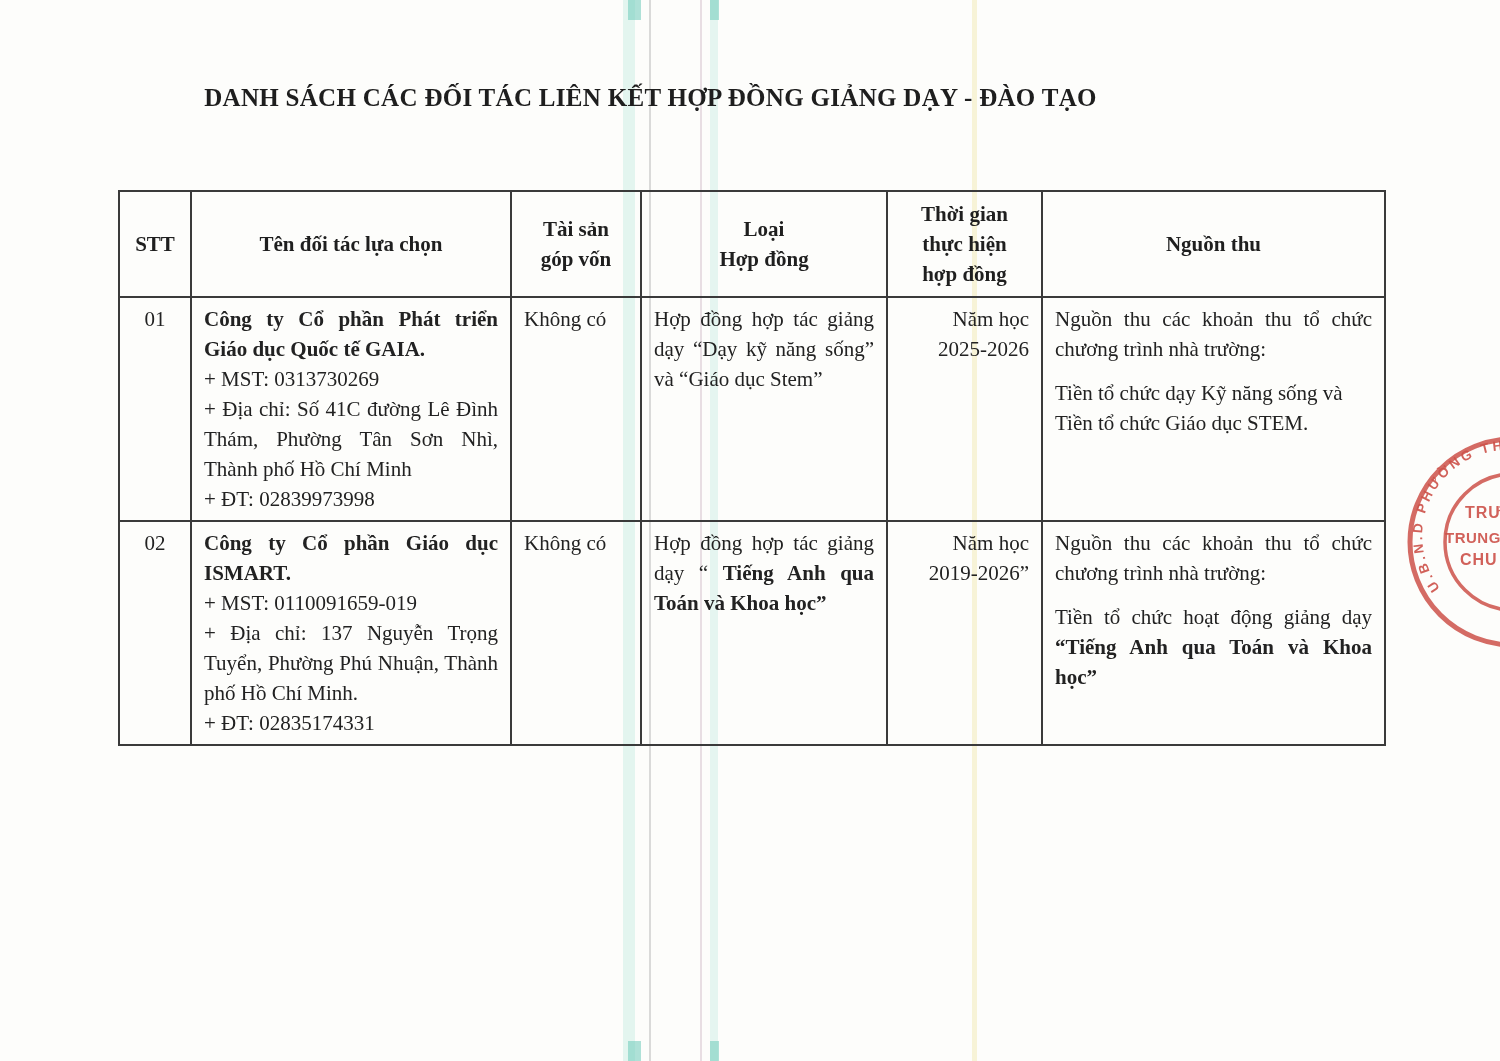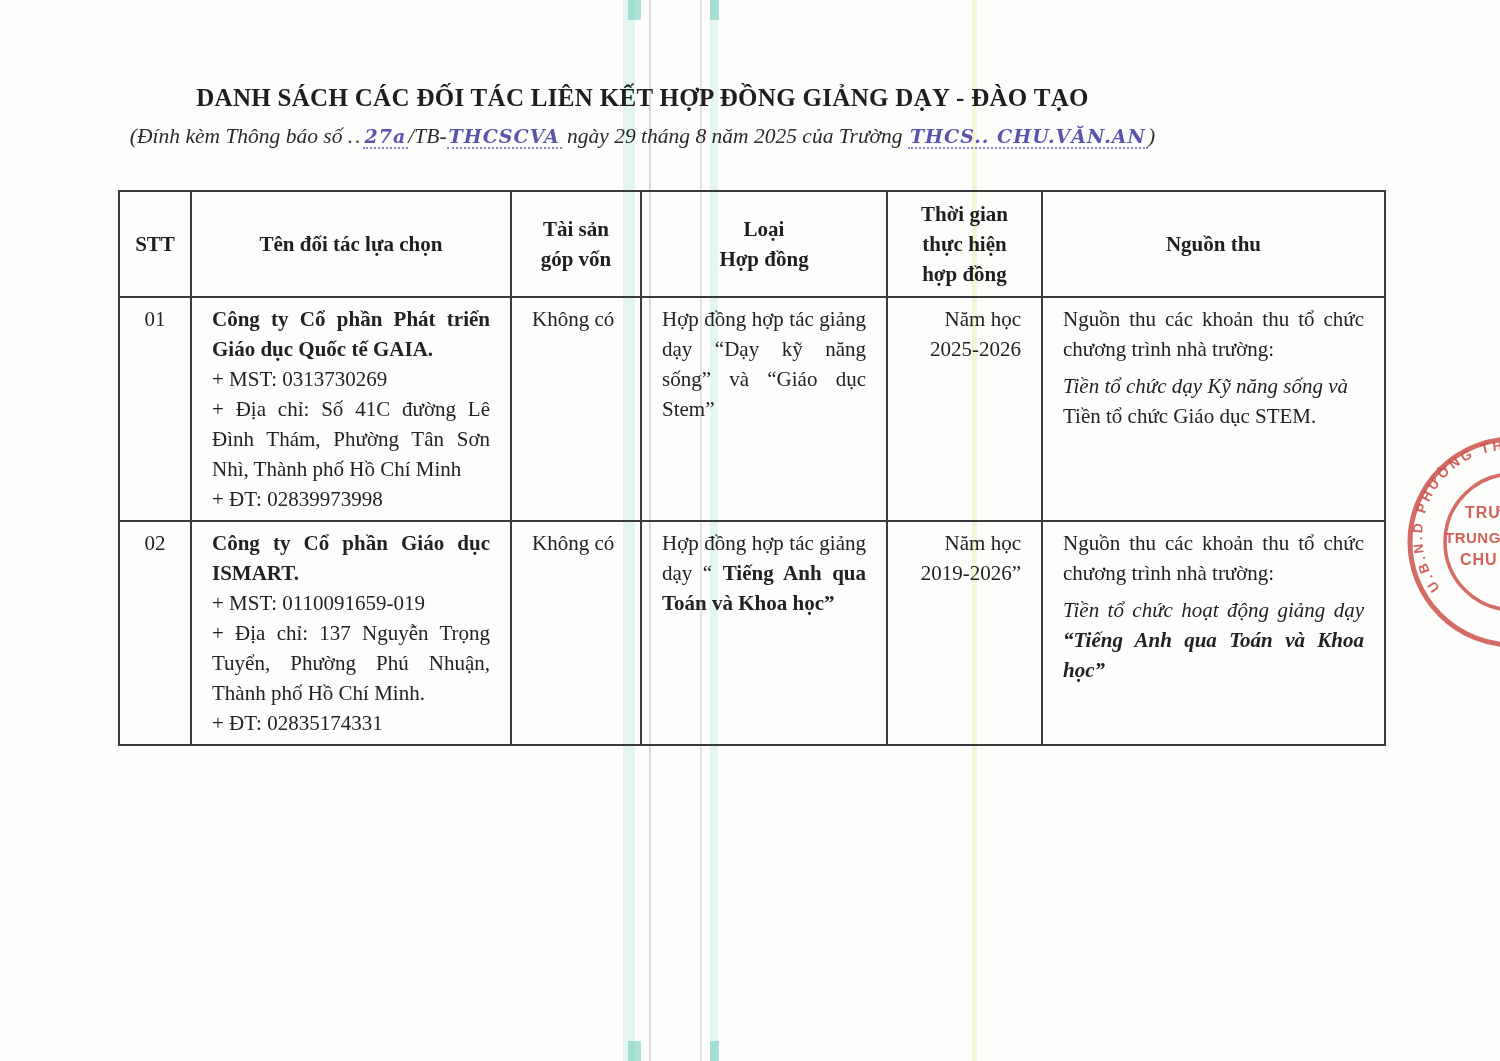--- a/index.html
+++ b/index.html
@@ -21,21 +21,21 @@
   .art-pink1  { left: 700px; width: 2px;  background: rgba(170, 130, 155, 0.25); }
   .art-teal2  { left: 710px; width: 8px;  background: rgba(170, 228, 213, 0.28); }
   .art-yellow { left: 972px; width: 5px;  background: rgba(235, 224, 150, 0.35); }
   .cap { position: absolute; pointer-events: none; background: rgba(110, 203, 185, 0.55); }
   .cap-t1 { left: 628px; top: 0;      width: 13px; height: 20px; }
   .cap-t2 { left: 710px; top: 0;      width: 9px;  height: 20px; }
   .cap-b1 { left: 628px; top: 1041px; width: 13px; height: 20px; }
   .cap-b2 { left: 710px; top: 1041px; width: 9px;  height: 20px; }
 
   
-  .titles { position: absolute; top: 80px; left: 4px; width: 1277px; text-align: center; }
+  .titles { position: absolute; top: 80px; left: 12px; width: 1277px; text-align: center; }
   .title-line {
     font-size: 25px; font-weight: bold; letter-spacing: 0.3px;
     line-height: 35px; color: #1e1e1e;
   }
   .subtitle {
     margin-top: 6px; font-size: 21.5px; font-style: italic; color: #2a2a2a;
     line-height: 30px;
   }
   .hand {
     font-family: "DejaVu Serif", serif;
@@ -50,32 +50,32 @@
   table.doc {
     position: absolute; left: 118px; top: 190px;
     width: 1266px; border-collapse: collapse; table-layout: fixed;
     font-size: 21px; color: #222;
   }
   table.doc th, table.doc td { border: 2px solid #3a3a3a; overflow: hidden; }
   table.doc th {
     font-weight: bold; text-align: center; vertical-align: middle;
     line-height: 30px; padding: 4px 6px; color: #1f1f1f;
   }
-  table.doc td { vertical-align: top; padding: 6px 20px; line-height: 30px; }
+  table.doc td { vertical-align: top; padding: 6px 12px; line-height: 30px; }
   tr.hrow { height: 106px; }
   tr.row1 { height: 220px; }
   tr.row2 { height: 224px; }
   td.c-stt { text-align: center; padding-top: 10px; }
   td.c-name { text-align: justify; }
   td.c-cap { padding-top: 10px; }
   td.c-loai { text-align: justify; padding-top: 10px; }
   td.c-time { text-align: right; padding: 10px 8px 6px 10px; }
   td.c-rev { text-align: justify; padding-top: 10px; }
   .bname { font-weight: bold; }
-  .rev-p2 { margin-top: 7px; font-style: italic; }
+  .rev-p2 { margin-top: 14px; }
   .rev-p3 { margin-top: 0; }
   .bseg { font-weight: bold; }
 
   
   .stamp { position: absolute; left: 1395px; top: 425px; width: 240px; height: 240px; }
   .stamp text { fill: #cd5149; font-family: "Liberation Sans", sans-serif; }
 </style>
 </head>
 <body>
 
@@ -86,26 +86,20 @@
   <div class="artifact art-pink1"></div>
   <div class="artifact art-teal2"></div>
   <div class="artifact art-yellow"></div>
   <div class="cap cap-t1"></div>
   <div class="cap cap-t2"></div>
   <div class="cap cap-b1"></div>
   <div class="cap cap-b2"></div>
 
   <div class="titles">
     <div class="title-line">DANH SÁCH CÁC ĐỐI TÁC LIÊN KẾT HỢP ĐỒNG GIẢNG DẠY - ĐÀO TẠO</div>
-    <div class="subtitle">
-      <span>(Đính kèm Thông báo số</span>
-      <span class="dots">..</span><span class="hand">27a</span><span>/TB-</span><span class="hand">THCSCVA</span>
-      <span>ngày 29 tháng 8 năm 2025 của Trường</span>
-      <span class="hand">THCS.. CHU.VĂN.AN</span><span>)</span>
-    </div>
   </div>
 
   <table class="doc">
     <colgroup>
       <col style="width:72px">
         <col style="width:320px">
         <col style="width:130px">
       <col style="width:246px">
         <col style="width:155px">
         <col style="width:343px">

